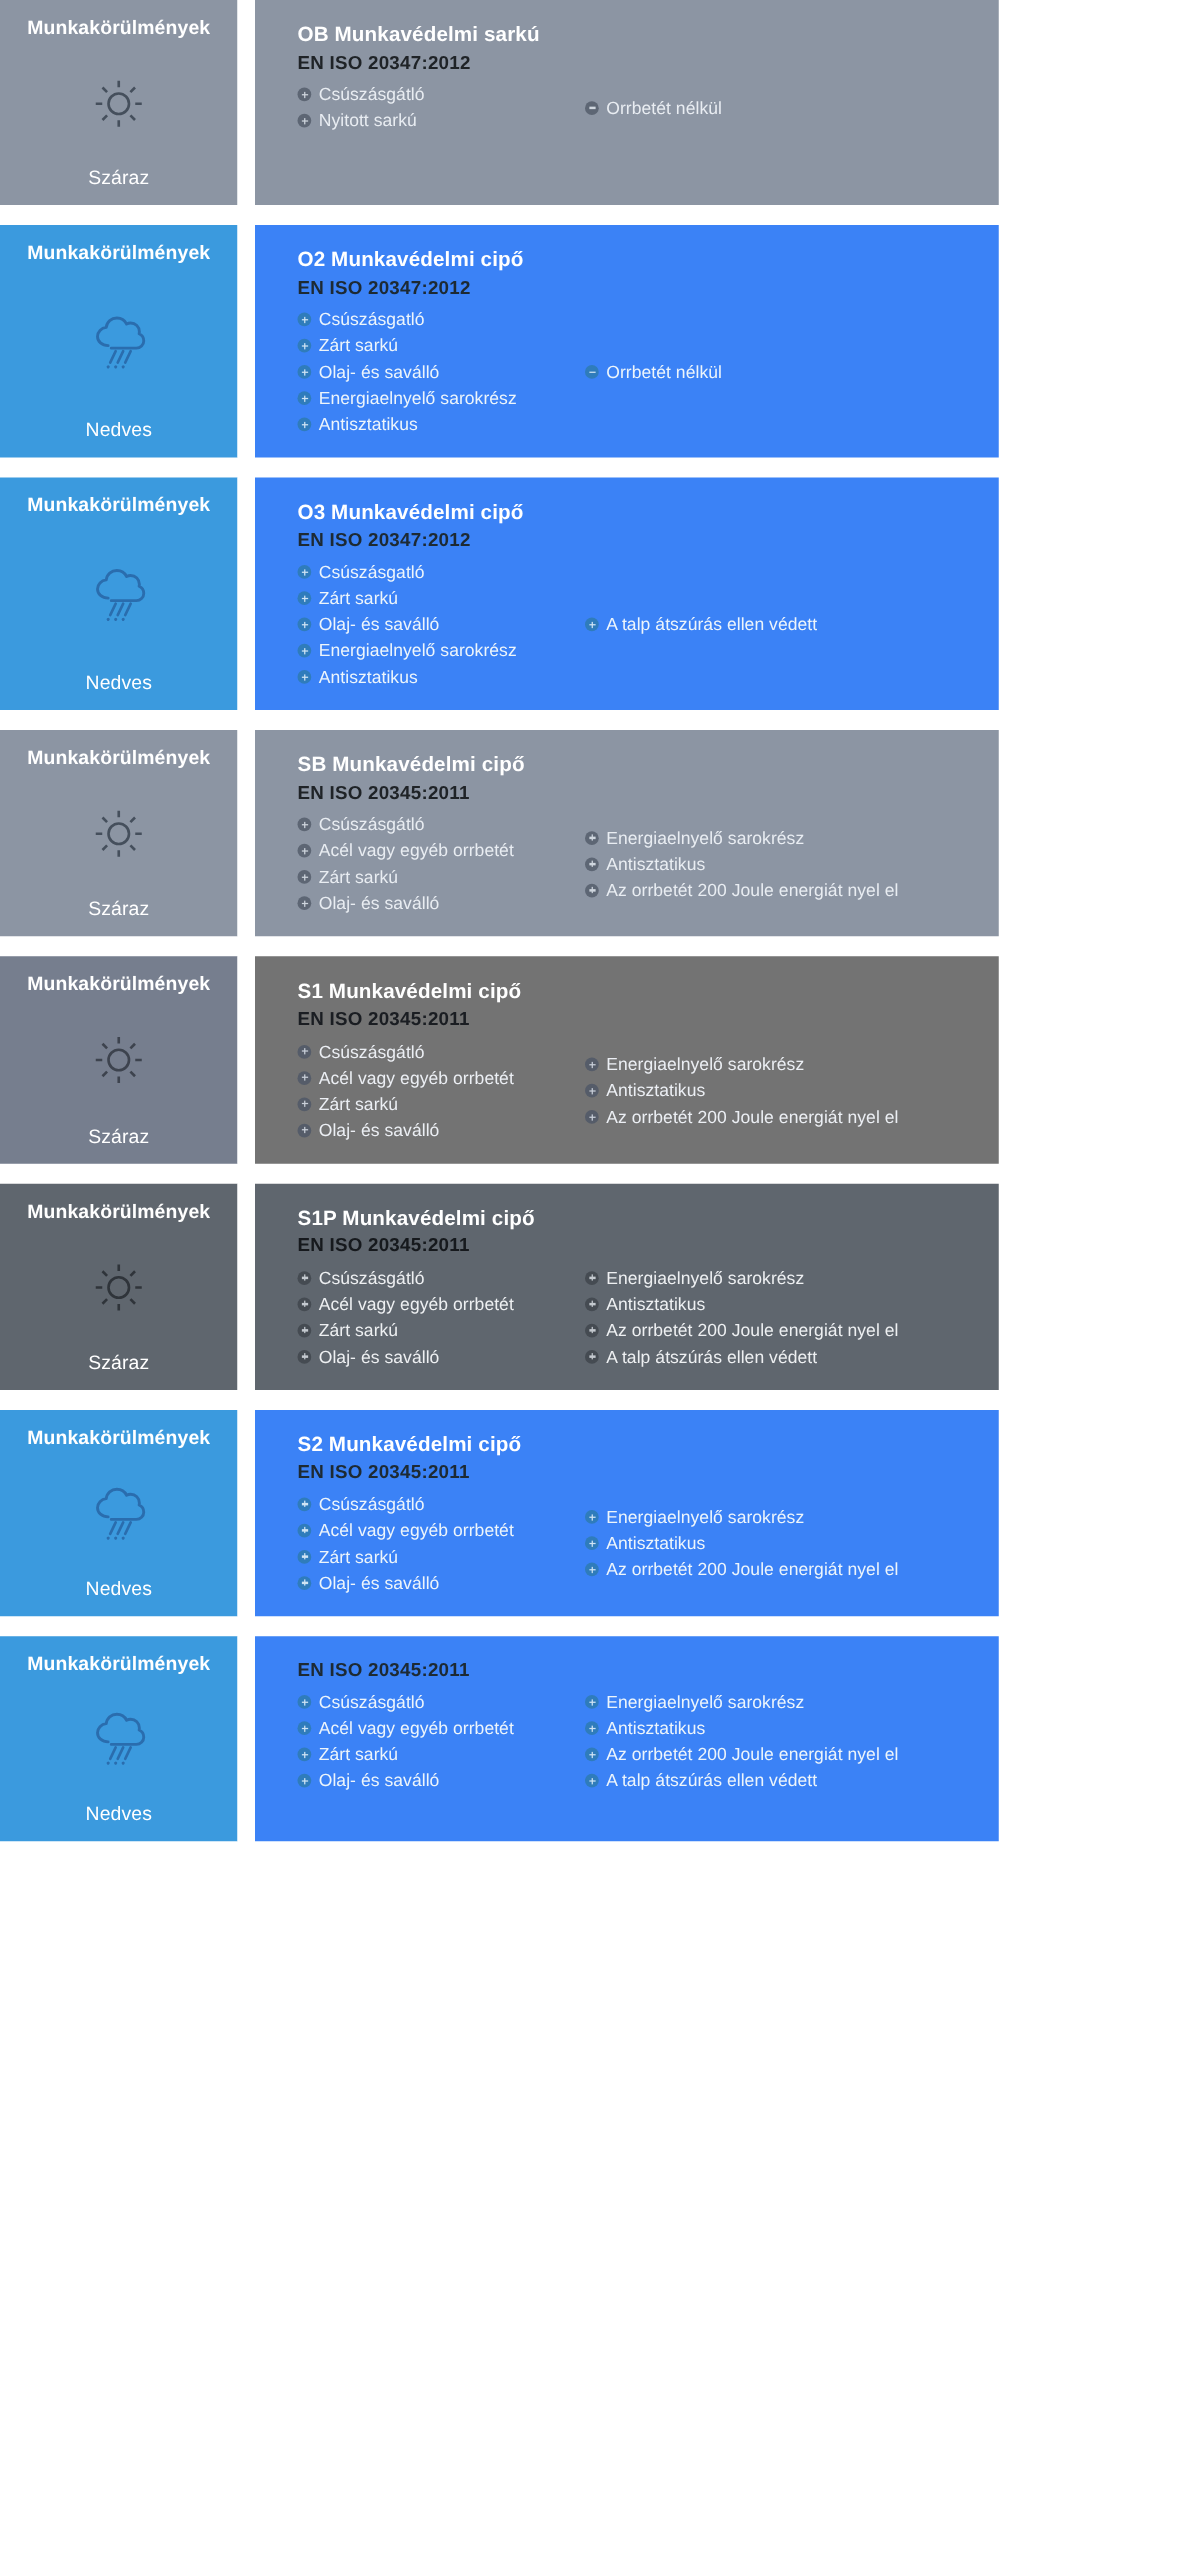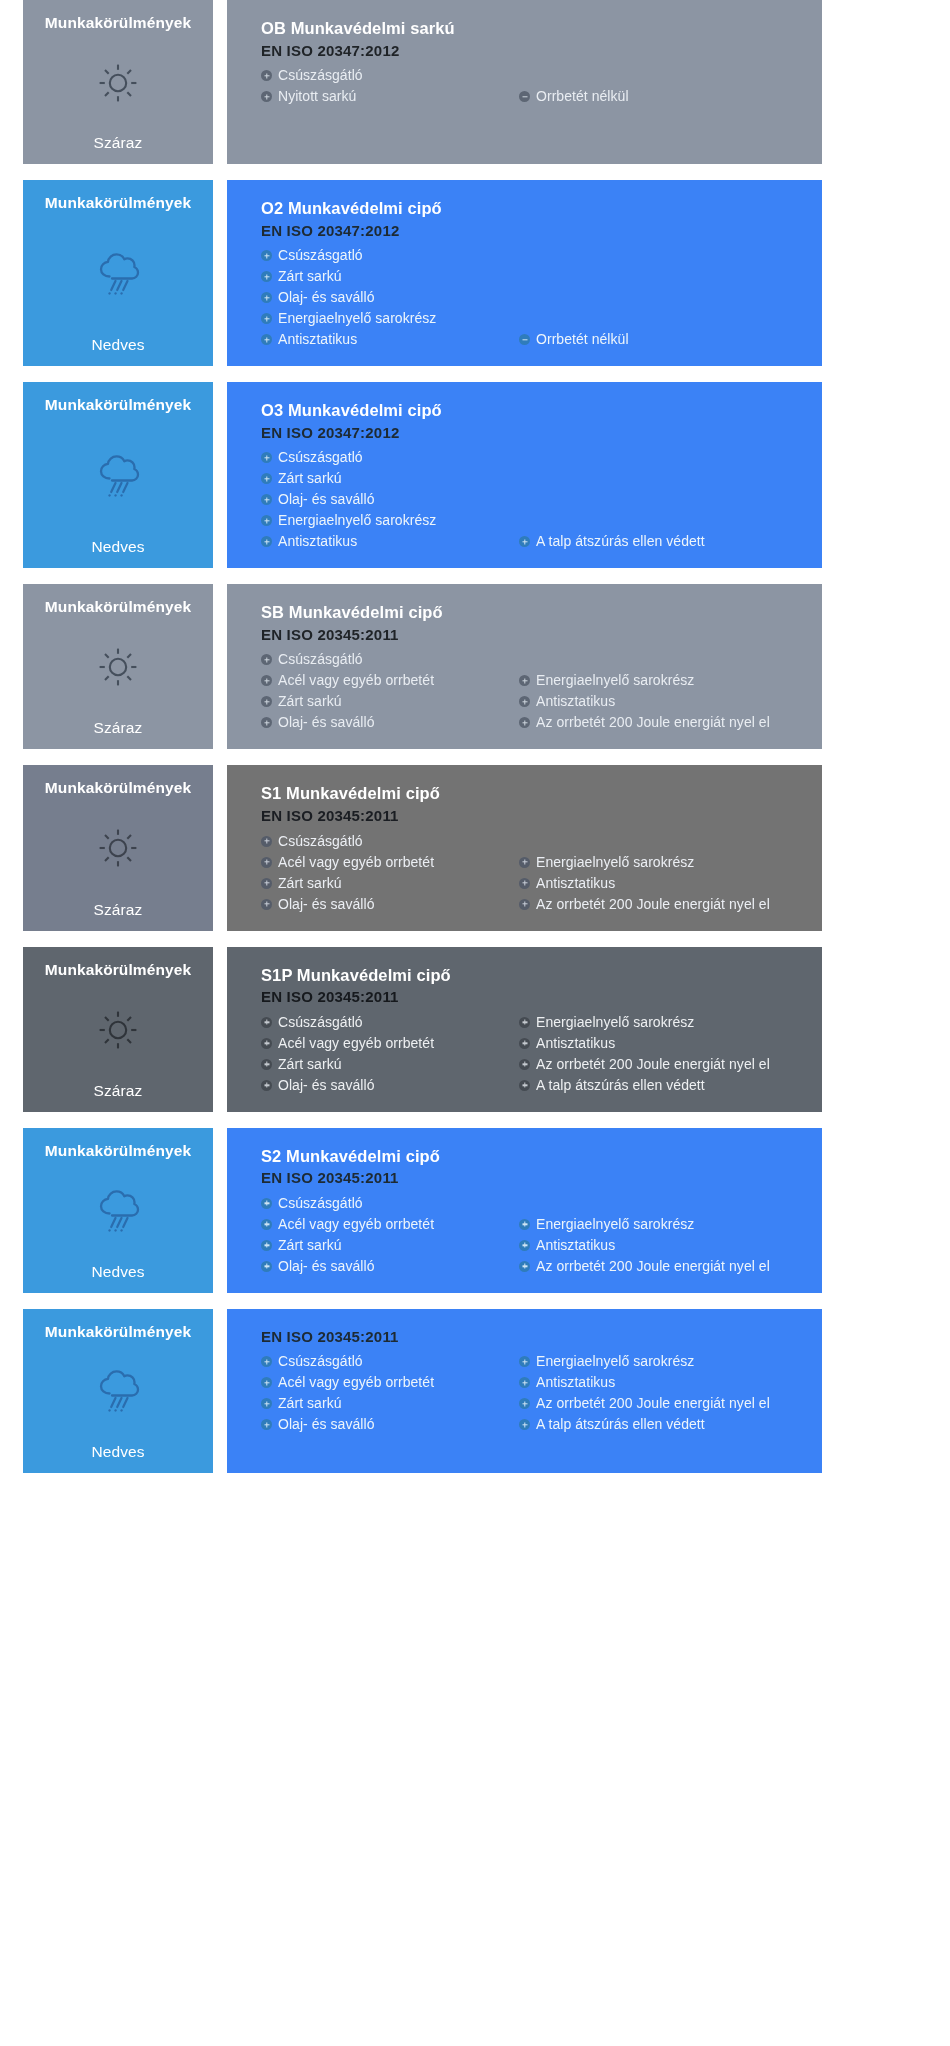--- a/index.html
+++ b/index.html
@@ -16,21 +16,20 @@
     position:relative;
     overflow:hidden;
   }
 
   .row{
     display:flex;
     align-items:stretch;
     width:799px;
     box-sizing:border-box;
     margin-bottom:16px;
-    margin-left:23px;
   }
   .row:last-child{margin-bottom:0;}
 
   
   .cond{
     width:190px;
     min-height:164px;
     box-sizing:border-box;
     padding:14px 6px 12px 6px;
     display:flex;
@@ -81,22 +80,21 @@
   }
   .spec-norm{
     font-size:15px;
     font-weight:bold;
     line-height:1.3;
     letter-spacing:.2px;
     margin:0 0 5px 0;
   }
   .cols{
     display:flex;
-    align-items:flex-end;
-    gap:28px;
+    align-items:center;
   }
   .col{
     flex:0 0 auto;
   }
   .col.left{width:230px;}
   .col.right{width:auto;}
   .feat{
     display:flex;
     align-items:flex-start;
     font-size:14px;

